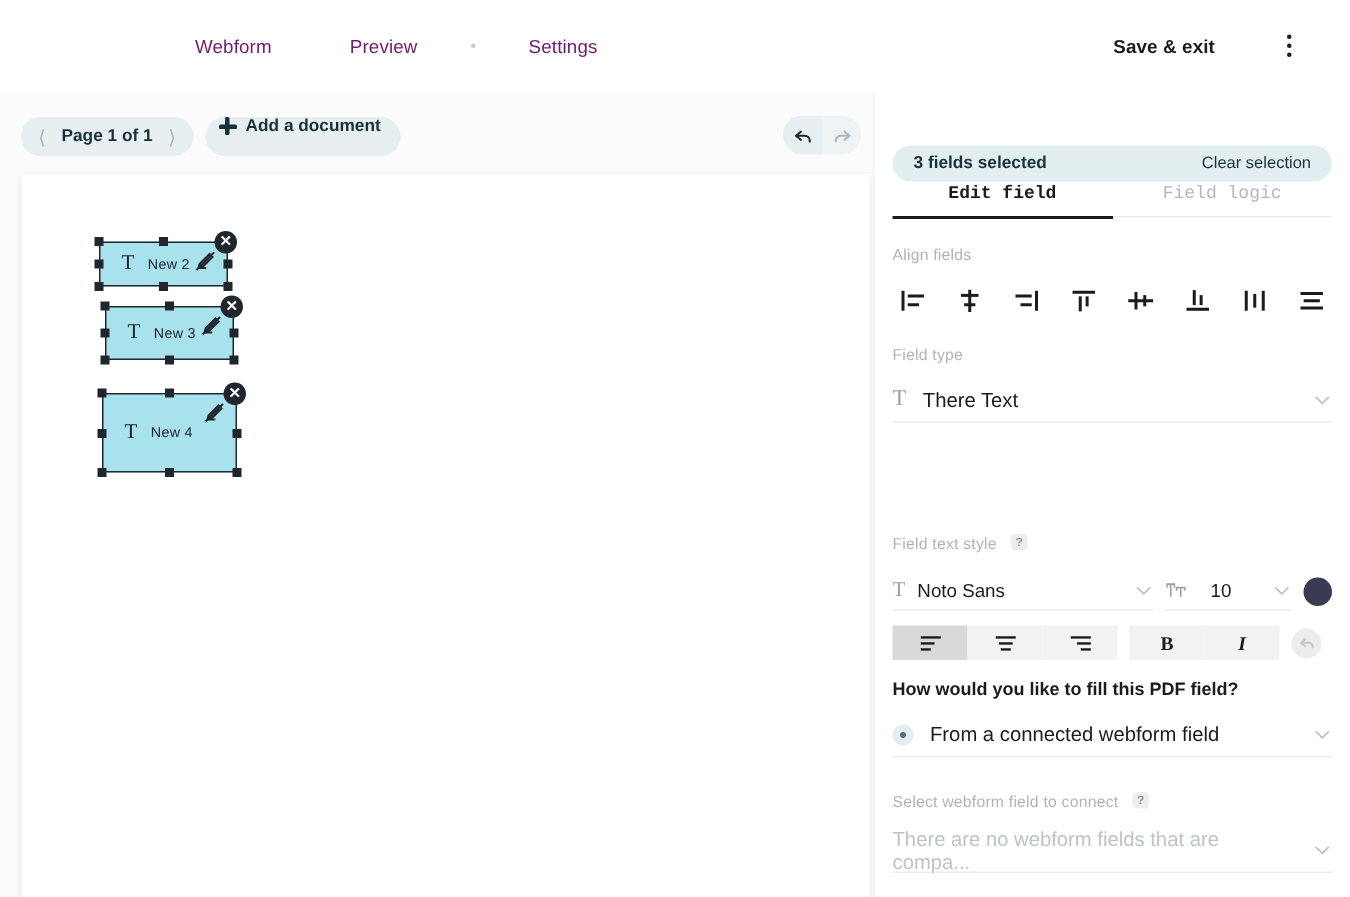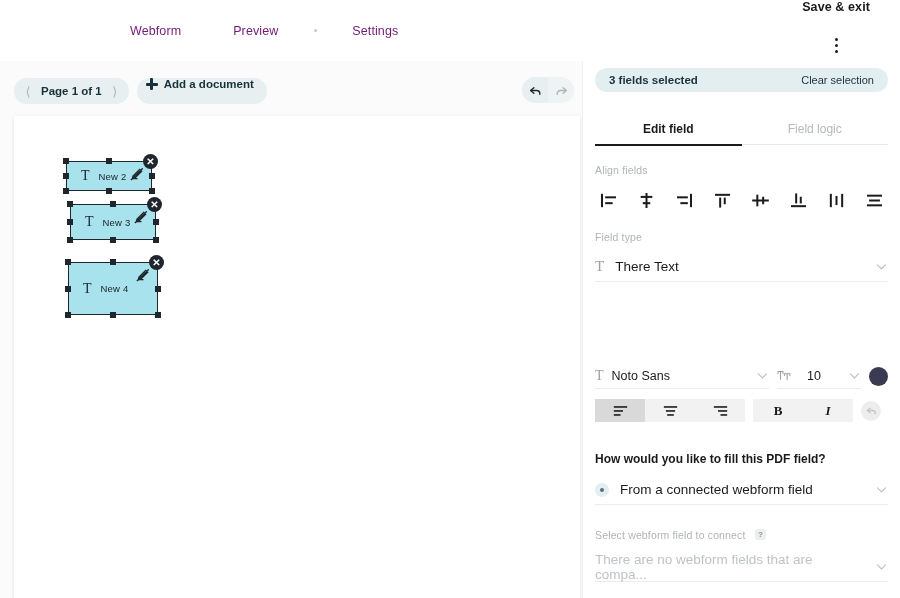--- a/index.html
+++ b/index.html
@@ -26,22 +26,22 @@
   .tab.active::after {
     content: ""; position: absolute; left: 18px; right: 18px; bottom: 0;
     height: 2.5px; background: #1b1b1b; border-radius: 2px;
   }
   .tab-dot {
     width: 22px; display: flex; align-items: center; justify-content: center;
     height: 61px; color: #c9ccd0;
   }
   .tab-dot i { width: 3px; height: 3px; background: #c6c9cd; border-radius: 50%; display: block; }
   .topbar-right {
-    position: absolute; right: 14px; top: 0; height: 61px;
-    display: flex; align-items: center; gap: 16px; flex-direction: column;
+    position: absolute; right: 24px; top: 0; height: 61px;
+    display: flex; align-items: center; gap: 16px;
   }
   .save-exit {
     font-size: 12.5px; color: #1b1b1b; font-weight: 700; padding: 0 16px;
     cursor: pointer; user-select: none; letter-spacing: .1px;
   }
   .publish-btn {
     background: #6ef0a9; color: #14301f; font-weight: 700; font-size: 12.5px;
     border: none; height: 30px; padding: 0 22px; cursor: pointer;
     letter-spacing: .1px; font-family: inherit;
   }
@@ -124,34 +124,34 @@
     justify-content:center; font-size: 10px; font-weight: 700; cursor:pointer;
     right: -7px; top: -8px; line-height:1; font-family:"Liberation Sans", sans-serif;
   }
 
   
   .panel {
     position: absolute; right: 0; top: 61px; width: 318px; height: 537px;
     background: #ffffff; border-left: 1px solid #f0f0f0;
   }
   .sel-bar {
-    position: absolute; left: 12px; top: 7px; right: 12px; height: 24px;
+    position: absolute; left: 12px; top: 36px; right: 12px; height: 24px;
     background: #e3eef0; border-radius: 12px; display:flex; align-items:center;
     padding: 0 14px; justify-content: space-between;
   }
   .sel-bar .selcount { font-size: 11.5px; color: #19323b; font-weight: 700; }
   .sel-bar .clearsel { font-size: 11px; color: #19323b; cursor:pointer; }
 
   .ptabs {
     position: absolute; left: 12px; right: 12px; top: 52px; height: 32px;
     display: flex; border-bottom: 1px solid #e9e9e9;
   }
   .ptab {
     flex: 1; display:flex; align-items:center; justify-content:center;
-    font-size: 12px; color: #b4b8bb; cursor:pointer; position:relative; height:32px;
+    font-size: 12px; color: #b4b8bb; cursor:pointer; position:relative; height:32px;font-family:Liberation Mono, monospace;
   }
   .ptab.active { color: #1b1b1b; font-weight: 700; }
   .ptab.active::after {
     content:""; position:absolute; left:0; right:0; bottom:-1px; height:2.5px; background:#1b1b1b;
   }
 
   .sec { position: absolute; left: 12px; right: 12px; }
   .lbl { font-size: 10.5px; color: #b0b4b7; letter-spacing: .15px; }
   .qmark {
     display:inline-flex; align-items:center; justify-content:center;
@@ -428,20 +428,24 @@
         <span class="ficon" style="font-size:15px;color:#9aa0a4;">T</span>
         <span class="sval">There Text</span>
         <svg class="chev" viewBox="0 0 16 16">
           <path d="M3 6l5 5 5-5" stroke="#bcc0c3" stroke-width="1.4" fill="none" stroke-linecap="round"></path>
         </svg>
       </div>
     </div>
 
 
     <div class="sec" style="top:292px;">
+      <div>
+        <span class="lbl">Field text style</span>
+        <span class="qmark">?</span>
+      </div>
 
       <div class="style-row">
         <div class="font-sel">
           <span class="ficon" style="font-size:14px;color:#9aa0a4;">T</span>
           <span class="fsname">Noto Sans</span>
           <svg class="chev" viewBox="0 0 16 16">
             <path d="M3 6l5 5 5-5" stroke="#bcc0c3" stroke-width="1.4" fill="none" stroke-linecap="round"></path>
           </svg>
         </div>
 

